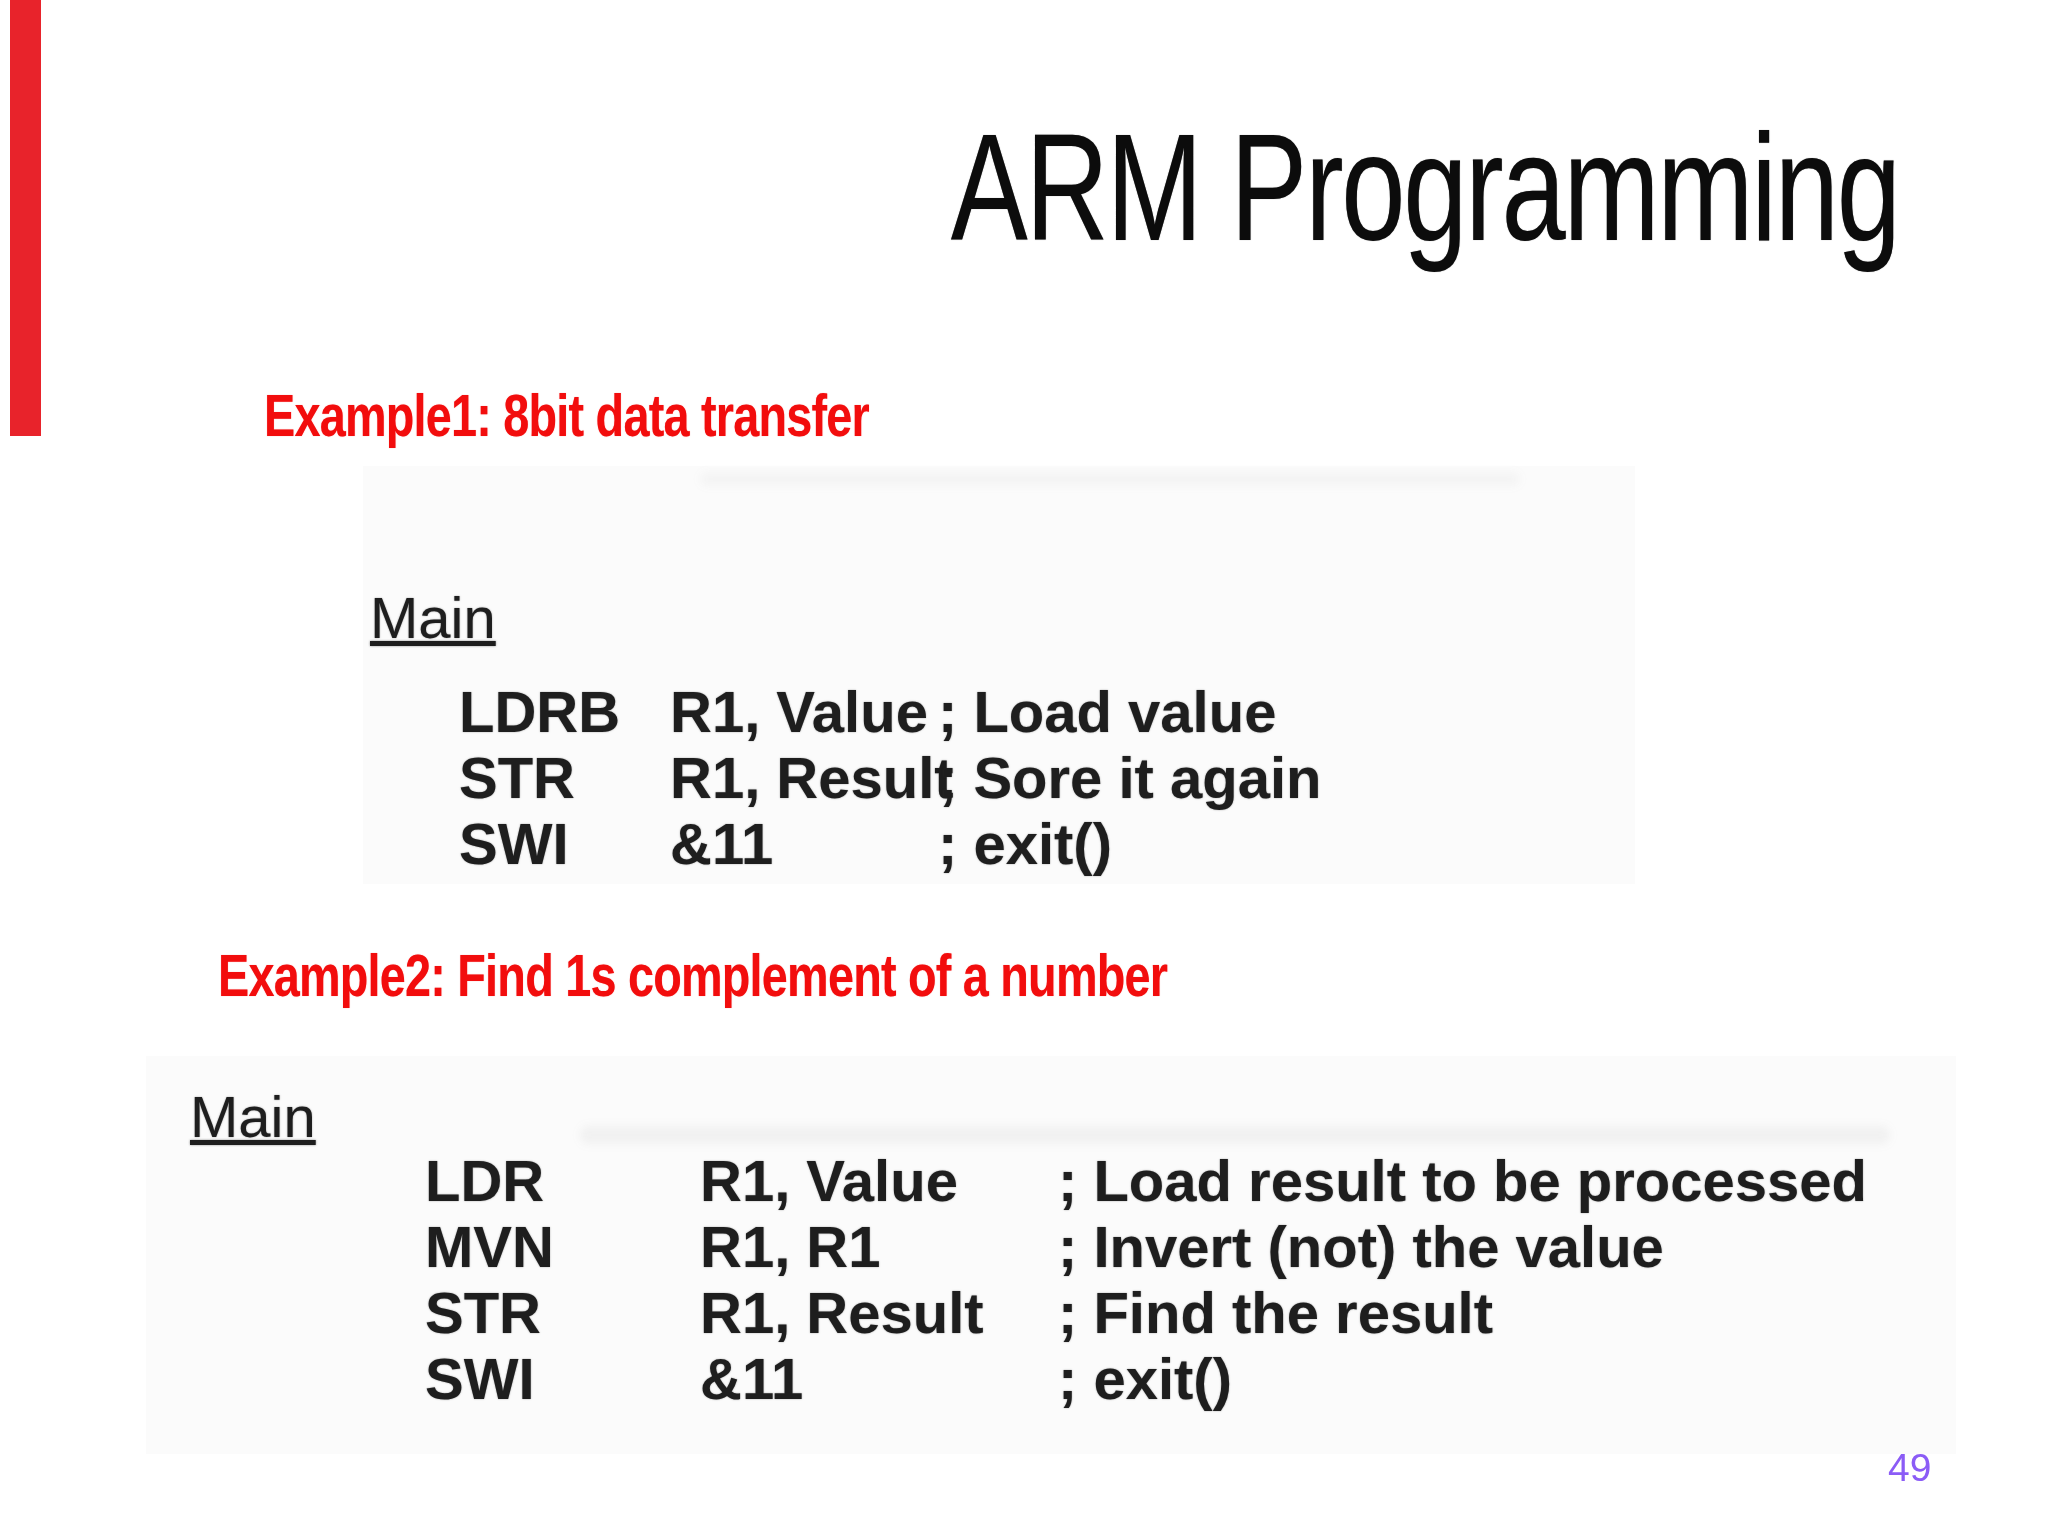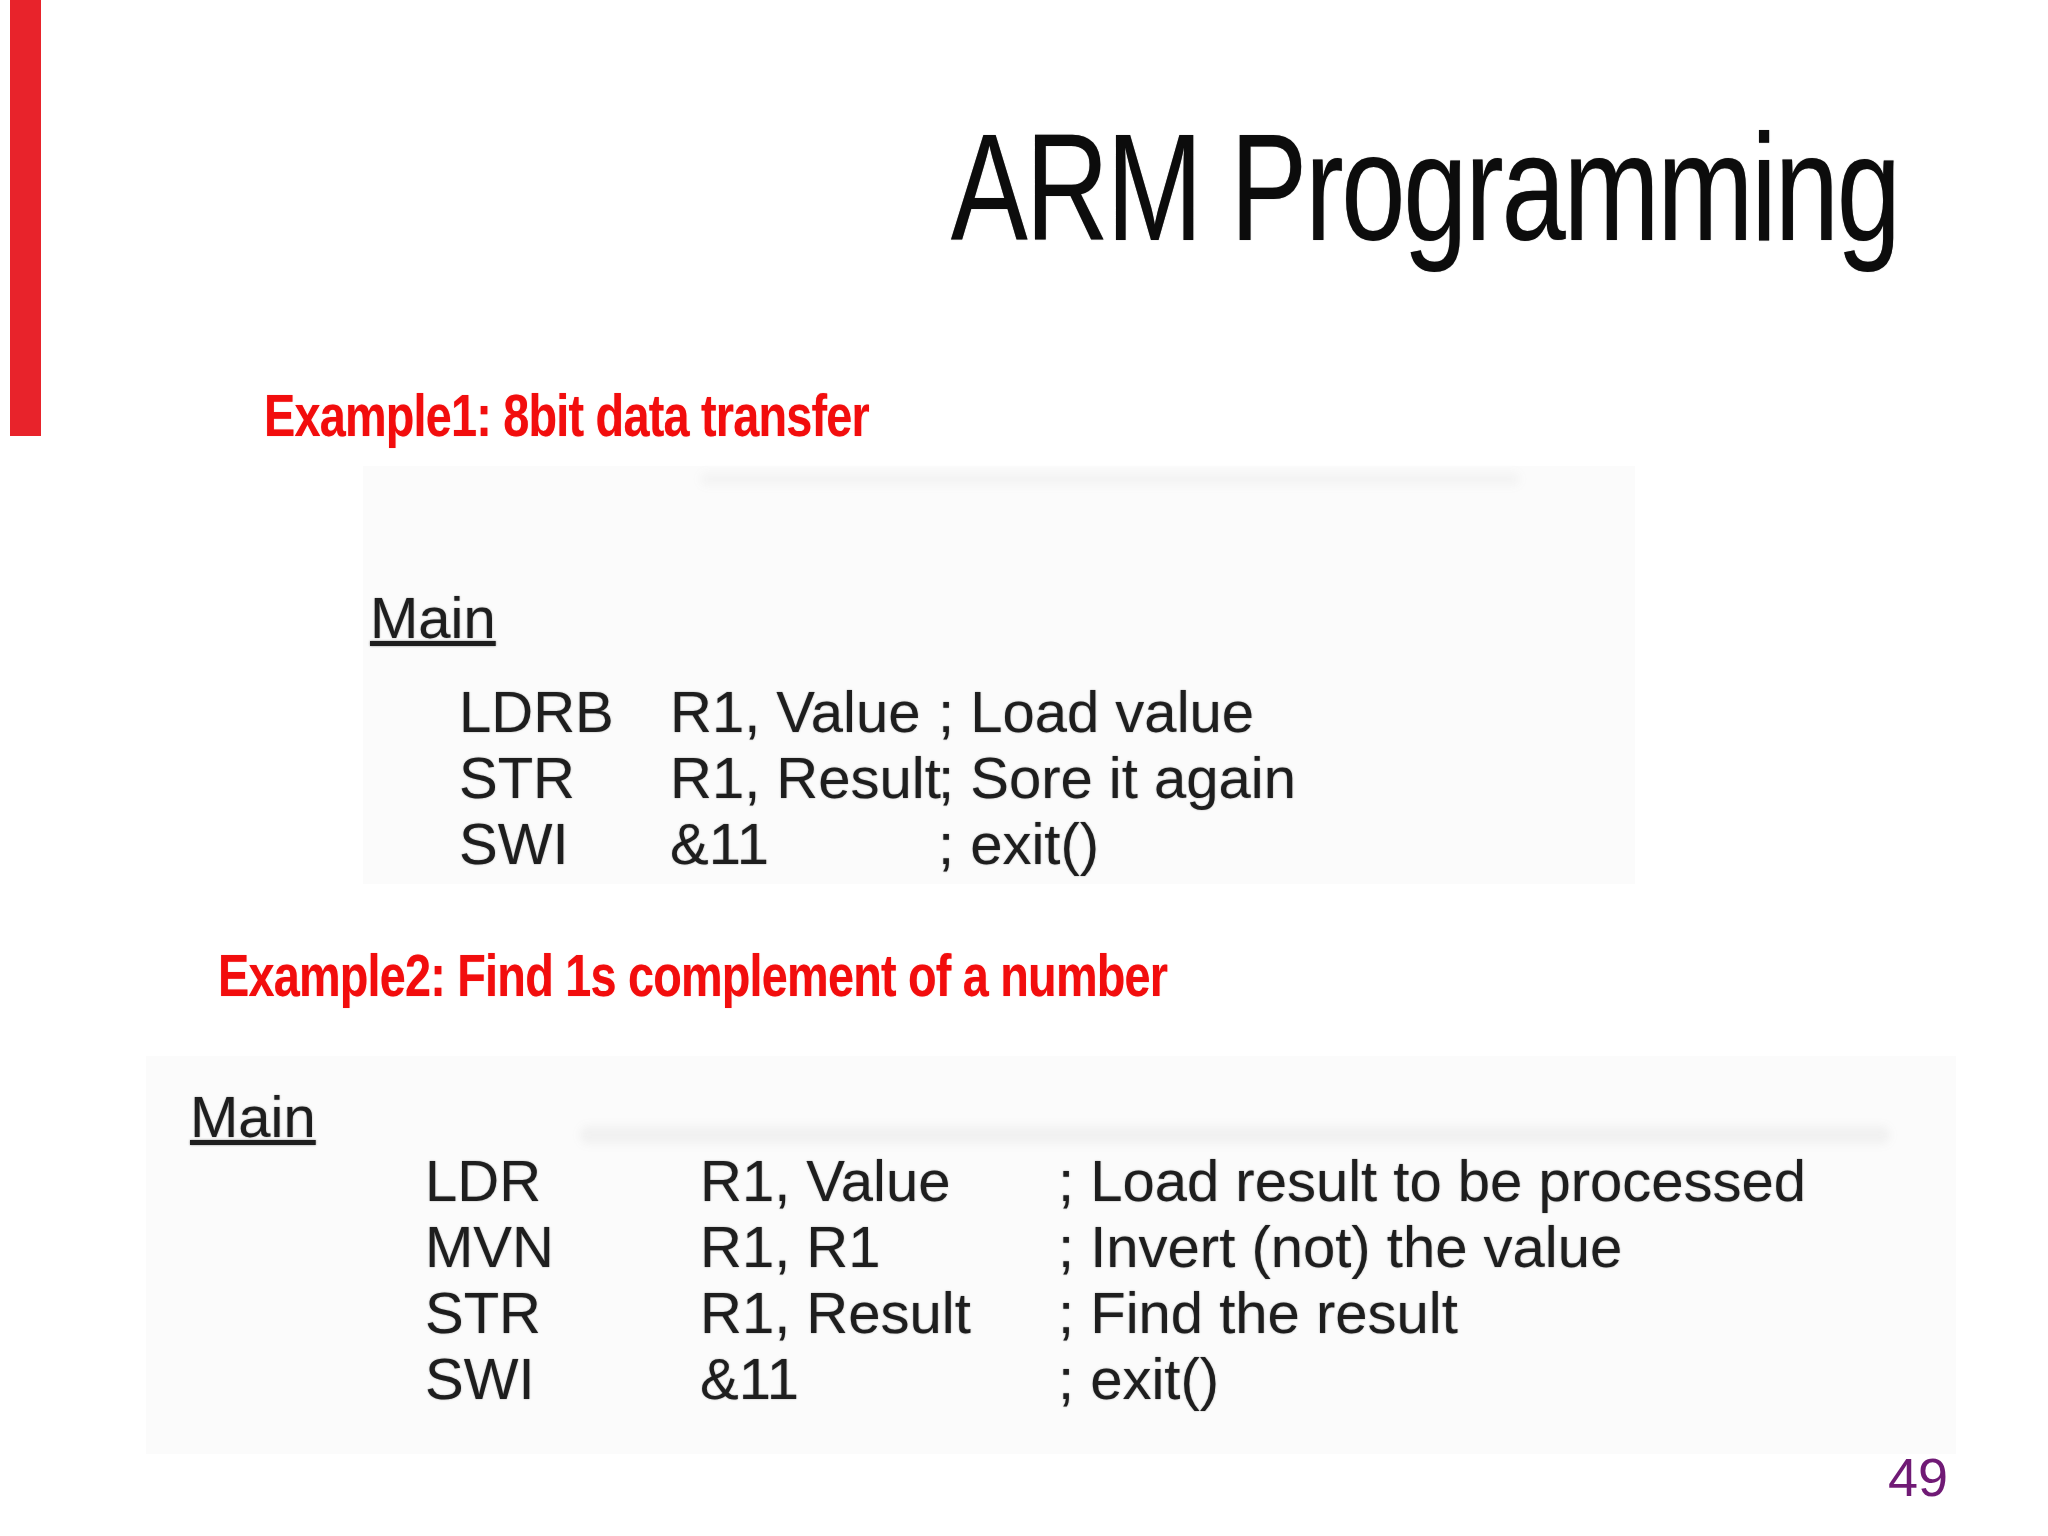--- a/index.html
+++ b/index.html
@@ -79,37 +79,37 @@
   .code-text {
     color: #1e1e1e;
     font-size: 58px;
     text-shadow: 0 0 1.6px rgba(55,55,55,0.55);
     white-space: nowrap;
   }
   .code-label { position: absolute; text-decoration: underline; }
   .main-1 { left: 370px; top: 584px; }
   .main-2 { left: 190px; top: 1083px; }
 
-  .code-rows { position: absolute; }
+  .code-rows { position: absolute; font-weight: bold; }
   .rows-1 { left: 459px; top: 647px; }
   .rows-2 { left: 425px; top: 1116px; }
   .code-row { display: flex; height: 66px; line-height: 66px; align-items: baseline; }
   .rows-1 .col-mnemonic { width: 211px; }
   .rows-1 .col-operand  { width: 268px; }
   .rows-2 .col-mnemonic { width: 275px; }
   .rows-2 .col-operand  { width: 358px; }
   .col-comment { flex: 1; margin-top: 32px; }
 
   
   .page-number {
     position: absolute;
     left: 1888px;
     top: 1446px;
-    font-size: 54px;
-    color: #701a75;
+    font-size: 39px;
+    color: #8b5cf6;
   }
 </style>
 </head>
 <body>
 
 <div class="slide">
 
   <div class="red-bar"></div>
 
   <div class="title-wrap">

